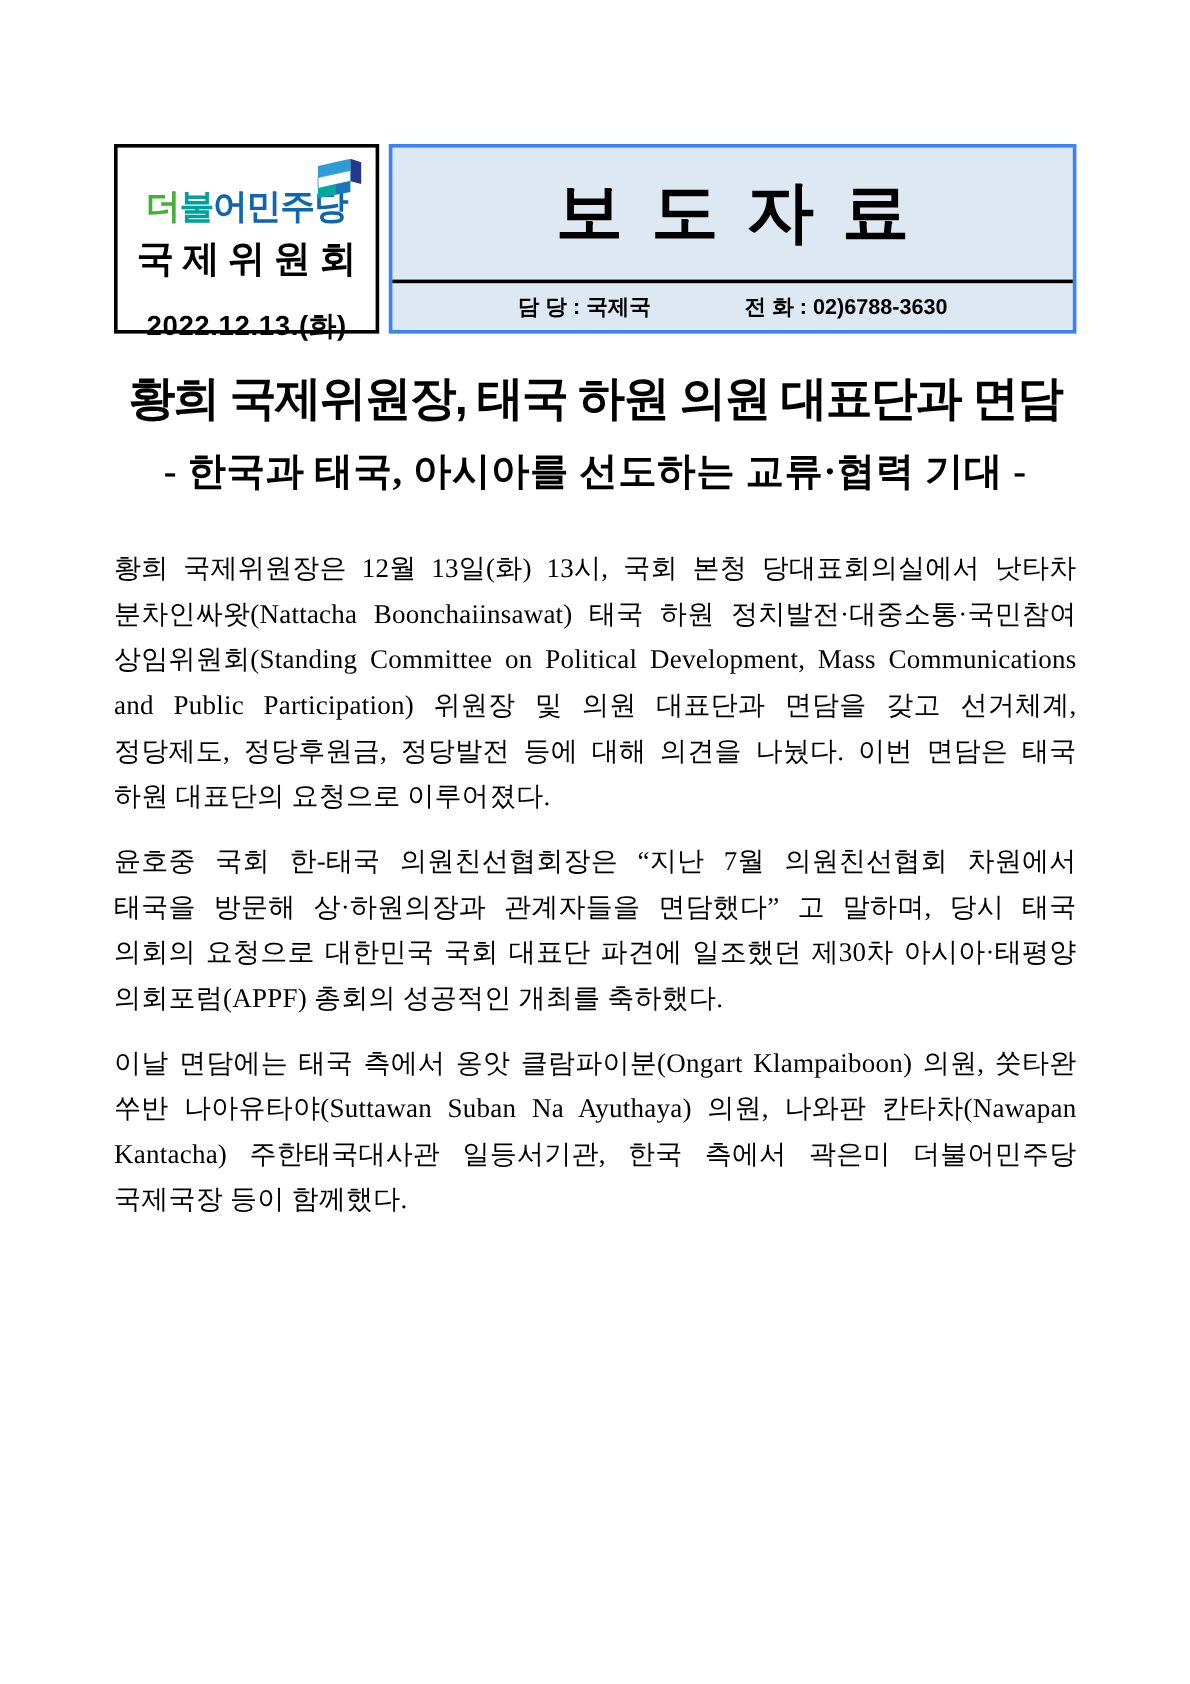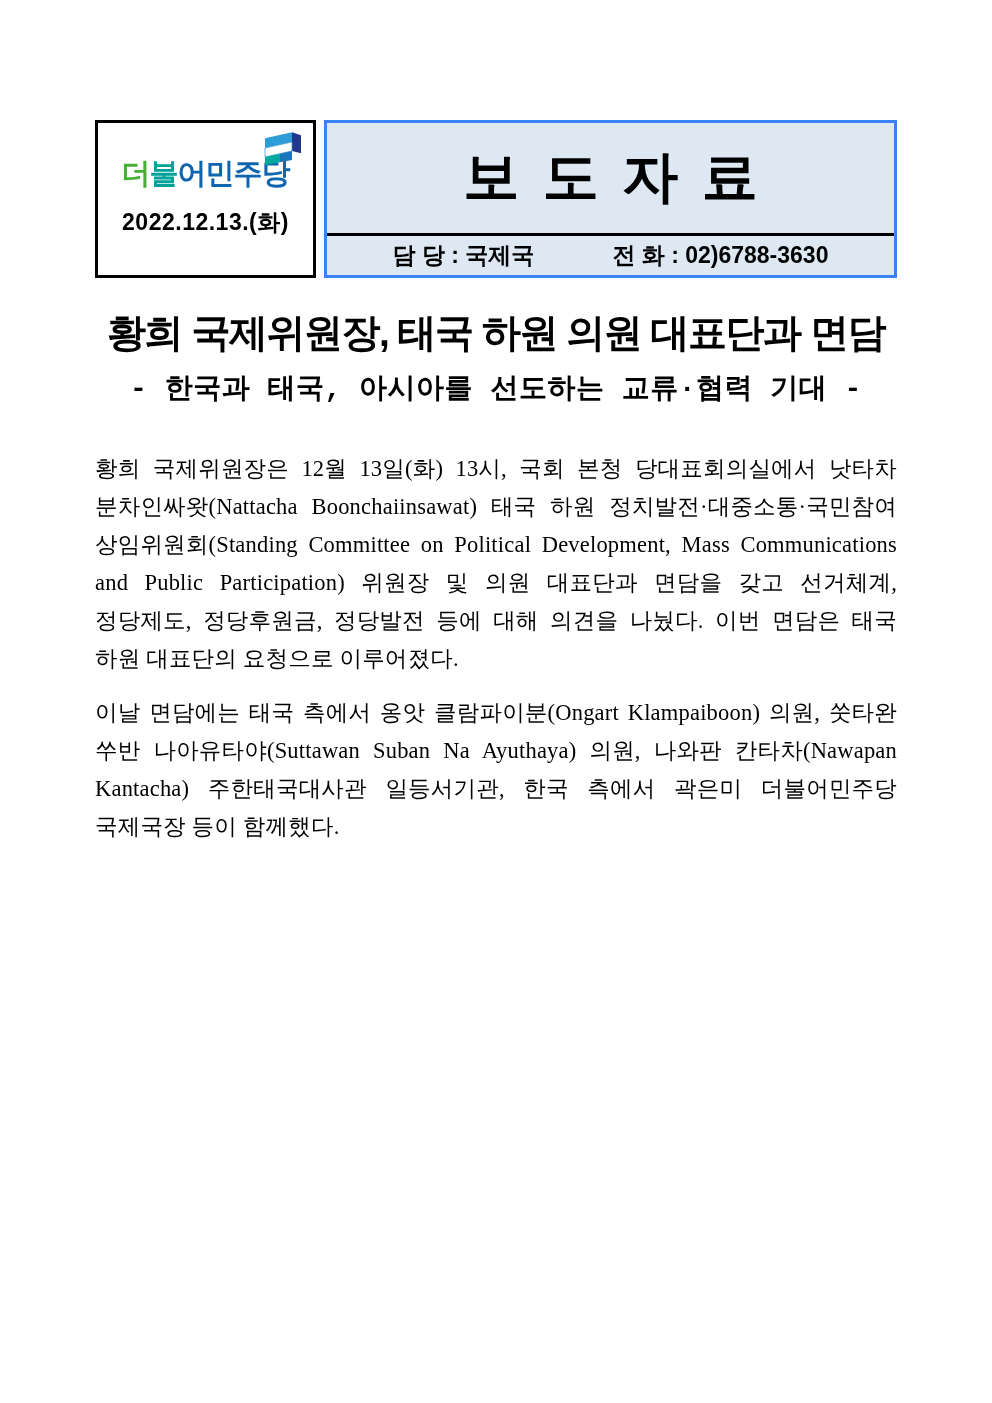--- a/index.html
+++ b/index.html
@@ -84,40 +84,40 @@
     letter-spacing: 0.42em;
     text-indent: 0.42em;
     white-space: nowrap;
   }
   .contact-row {
     flex: 1;
     display: flex;
     align-items: center;
     justify-content: center;
     gap: 78px;
-    font-size: 23px;
+    font-size: 18px;
     font-weight: 700;
     white-space: nowrap;
   }
 
   
   .headline {
     margin: 32px 0 16px 0;
     text-align: center;
     font-family: "Liberation Sans", "DejaVu Sans", sans-serif;
     font-size: 39px;
     font-weight: 800;
     letter-spacing: -1.5px;
     line-height: 1.2;
   }
   .subheadline {
     margin: 15px 0 0 0;
     text-align: center;
-    font-family: Liberation Mono, monospace;
-    font-size: 28px;
+    font-family: Liberation Serif, serif;
+    font-size: 32px;
     font-weight: 700;
     letter-spacing: 0.5px;
     line-height: 1.2;
   }
 
   
   .article-body { margin-top: 44px; }
   .body-para {
     margin: 16px 0 13px 0;
     font-size: 22.5px;
@@ -139,34 +139,36 @@
       <div class="wordmark-wrap">
         <svg class="flag-icon" viewBox="0 0 56 46" aria-hidden="true">
           <polygon points="4,10 40,2 40,15 4,23" fill="#2E9CD6"></polygon>
           <polygon points="40,2 52,6 52,30 40,27" fill="#24388C"></polygon>
           <polygon points="4,23 40,15 40,27 4,35" fill="#FFFFFF" stroke="#2E9CD6" stroke-width="1"></polygon>
           <polygon points="4,35 24,30.5 24,42 4,46" fill="#00A99D"></polygon>
           <polygon points="24,30.5 40,27 40,39 24,42" fill="#1B75BB"></polygon>
         </svg>
         <div class="wordmark"><span style="color: rgb(69, 176, 53);">더</span><span style="color: rgb(0, 161, 155);">불</span><span style="color: rgb(16, 101, 177);">어민주당</span></div>
       </div>
+      <div class="committee">국제위원회</div>
       <div class="doc-date">2022.12.13.(화)</div>
     </div>
 
     <div class="press-box">
       <div class="press-title">보도자료</div>
       <div class="contact-row">
         <span>담 당 : 국제국</span>
         <span>전 화 : 02)6788-3630</span>
       </div>
     </div>
 
   </div>
 
   <h1 class="headline">황희 국제위원장, 태국 하원 의원 대표단과 면담</h1>
   <h2 class="subheadline">- 한국과 태국, 아시아를 선도하는 교류·협력 기대 -</h2>
 
   <div class="article-body">
       <p class="body-para">황희 국제위원장은 12월 13일(화) 13시, 국회 본청 당대표회의실에서 낫타차 분차인싸왓(Nattacha Boonchaiinsawat) 태국 하원 정치발전·대중소통·국민참여 상임위원회(Standing Committee on Political Development, Mass Communications and Public Participation) 위원장 및 의원 대표단과 면담을 갖고 선거체계, 정당제도, 정당후원금, 정당발전 등에 대해 의견을 나눴다. 이번 면담은 태국 하원 대표단의 요청으로 이루어졌다.</p>
+      <p class="body-para">윤호중 국회 한-태국 의원친선협회장은 “지난 7월 의원친선협회 차원에서 태국을 방문해 상·하원의장과 관계자들을 면담했다” 고 말하며, 당시 태국 의회의 요청으로 대한민국 국회 대표단 파견에 일조했던 제30차 아시아·태평양 의회포럼(APPF) 총회의 성공적인 개최를 축하했다.</p>
       <p class="body-para">이날 면담에는 태국 측에서 옹앗 클람파이분(Ongart Klampaiboon) 의원, 쑷타완 쑤반 나아유타야(Suttawan Suban Na Ayuthaya) 의원, 나와판 칸타차(Nawapan Kantacha) 주한태국대사관 일등서기관, 한국 측에서 곽은미 더불어민주당 국제국장 등이 함께했다.</p>
     </div>
 
 </div>
 
 </body></html>

